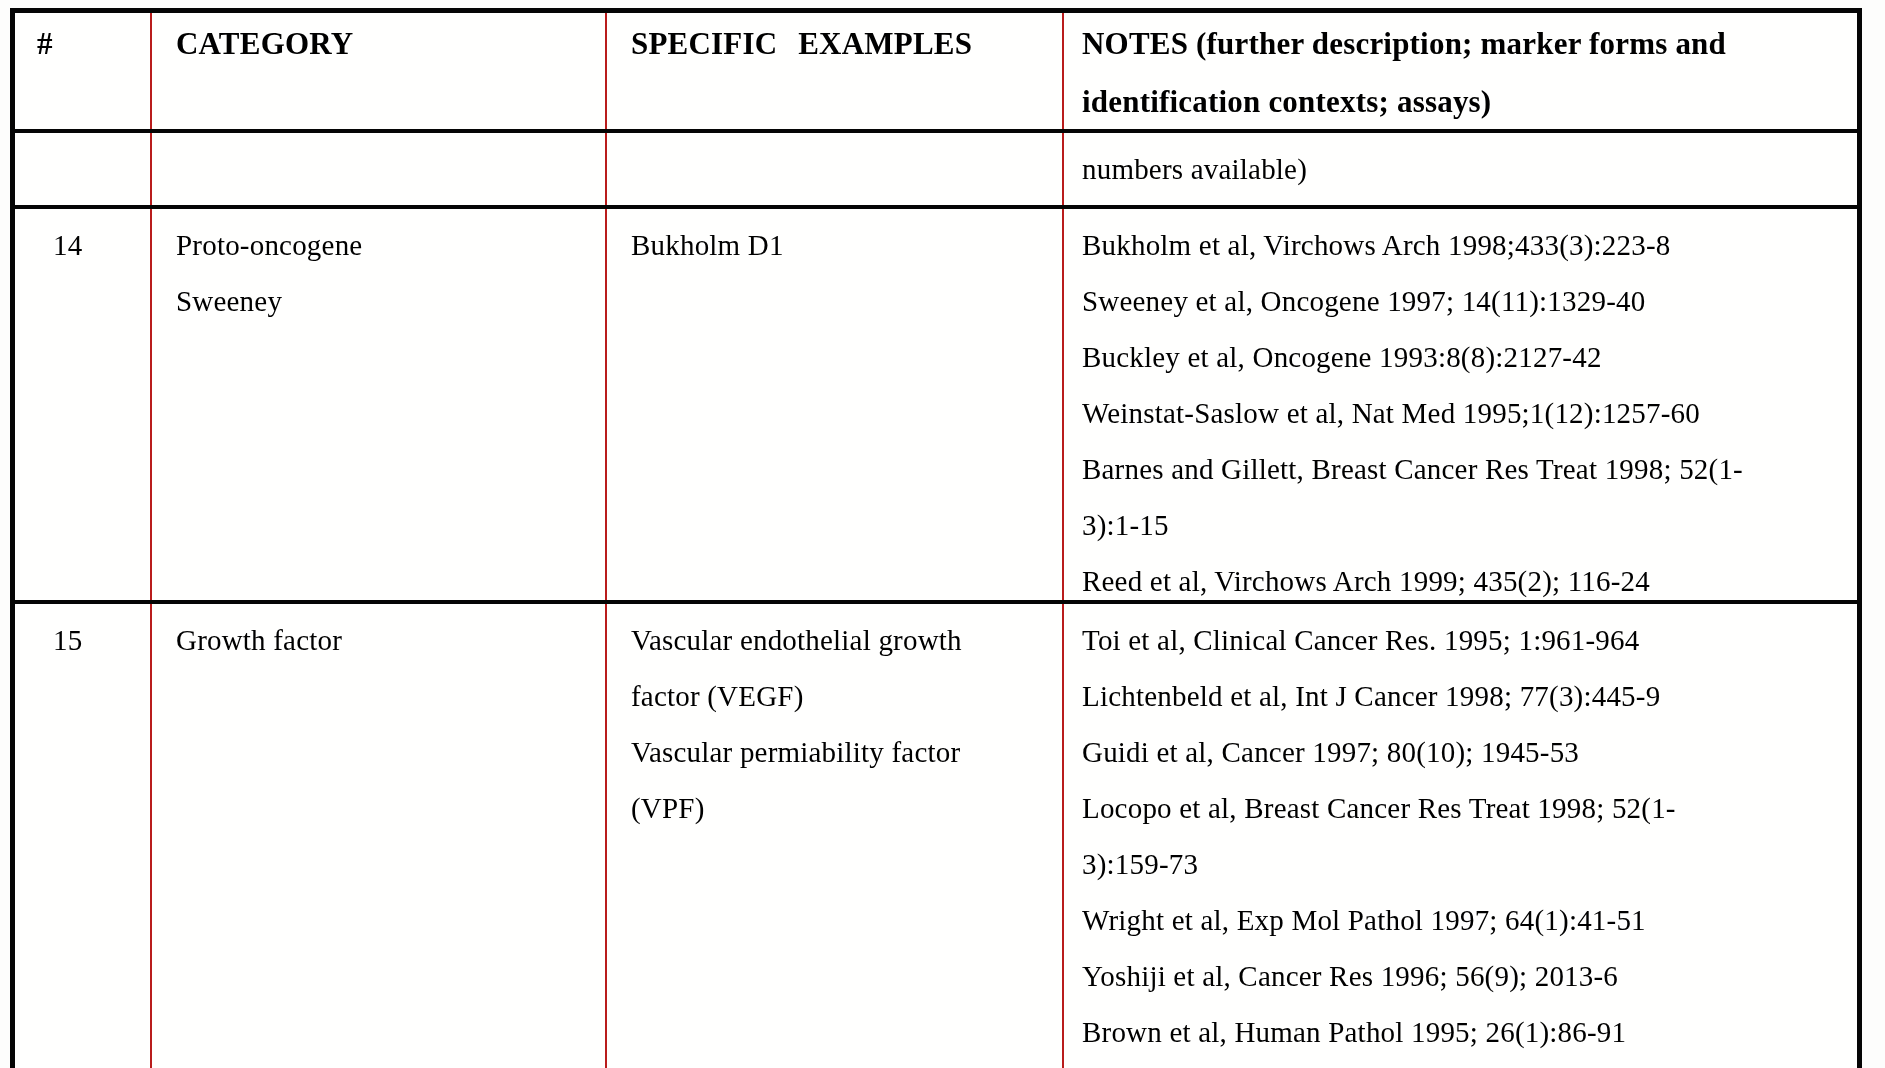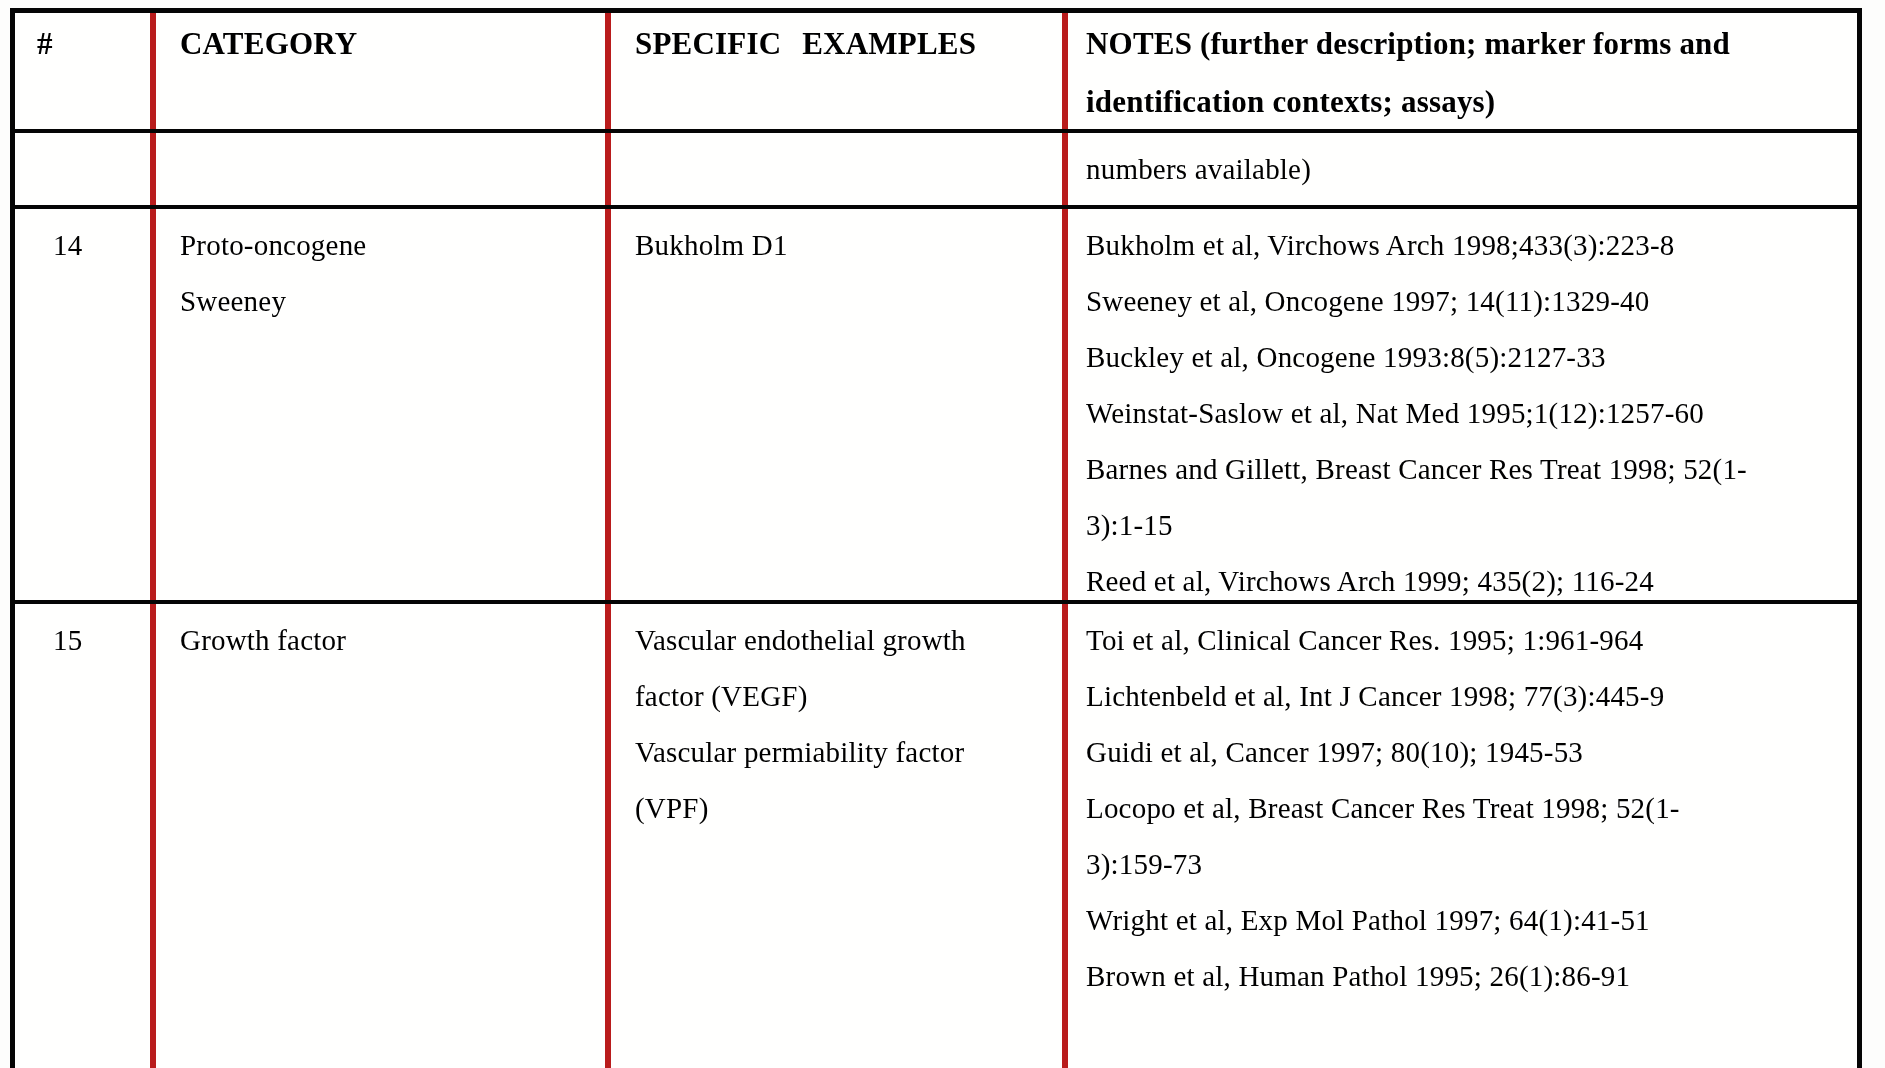--- a/index.html
+++ b/index.html
@@ -30,21 +30,21 @@
     grid-template-columns: 135px 455px 457px 1fr;
   }
   .row + .row { border-top: 4px solid #050505; }
   .cell {
     padding: 8px 16px 0 24px;
     font-size: 29px;
     line-height: 56px;
     letter-spacing: 0.2px;
     overflow: hidden;
   }
-  .cell + .cell { border-left: 6px solid #b91c1c; }
+  .cell + .cell { border-left: 2px solid #b91c1c; }
   .c-num  { padding-left: 38px; }
   .c-notes{ padding-left: 18px; padding-right: 10px; }
 
   
   .r-head { height: 116px; }
   .r-cont { height: 76px;  }
   .r-14   { height: 395px; }
   .r-15   { height: 568px; }
 
   
@@ -98,21 +98,21 @@
       <div class="cell c-cat">
         <div class="line">Proto-oncogene</div>
         <div class="line">Sweeney</div>
       </div>
       <div class="cell c-ex">
         <div class="line">Bukholm D1</div>
       </div>
       <div class="cell c-notes">
         <div class="line">Bukholm et al, Virchows Arch 1998;433(3):223-8</div>
         <div class="line">Sweeney et al, Oncogene 1997; 14(11):1329-40</div>
-        <div class="line">Buckley et al, Oncogene 1993:8(5):2127-33</div>
+        <div class="line">Buckley et al, Oncogene 1993:8(8):2127-42</div>
         <div class="line">Weinstat-Saslow et al, Nat Med 1995;1(12):1257-60</div>
         <div class="wrapline">Barnes and Gillett, Breast Cancer Res Treat 1998; 52(1-</div>
         <div class="wrapline">3):1-15</div>
         <div class="line">Reed et al, Virchows Arch 1999; 435(2); 116-24</div>
       </div>
     </div>
 
     <div class="row r-15">
       <div class="cell c-num">
         <div class="line">15</div>
@@ -126,18 +126,19 @@
         <div class="wrapline">Vascular permiability factor</div>
         <div class="wrapline">(VPF)</div>
       </div>
       <div class="cell c-notes">
         <div class="line">Toi et al, Clinical Cancer Res. 1995; 1:961-964</div>
         <div class="line">Lichtenbeld et al, Int J Cancer 1998; 77(3):445-9</div>
         <div class="line">Guidi et al, Cancer 1997; 80(10); 1945-53</div>
         <div class="wrapline">Locopo et al, Breast Cancer Res Treat 1998; 52(1-</div>
         <div class="wrapline">3):159-73</div>
         <div class="line">Wright et al, Exp Mol Pathol 1997; 64(1):41-51</div>
+        <div class="line">Yoshiji et al, Cancer Res 1996; 56(9); 2013-6</div>
         <div class="line">Brown et al, Human Pathol 1995; 26(1):86-91</div>
       </div>
     </div>
 
   </div>
 </div>
 
 </body></html>

